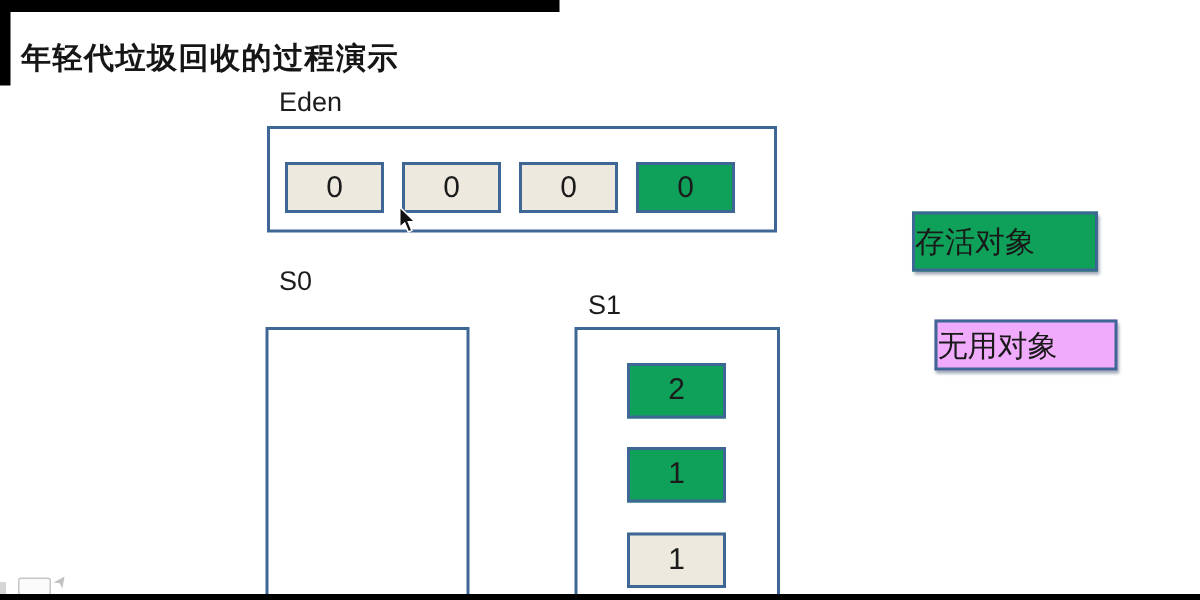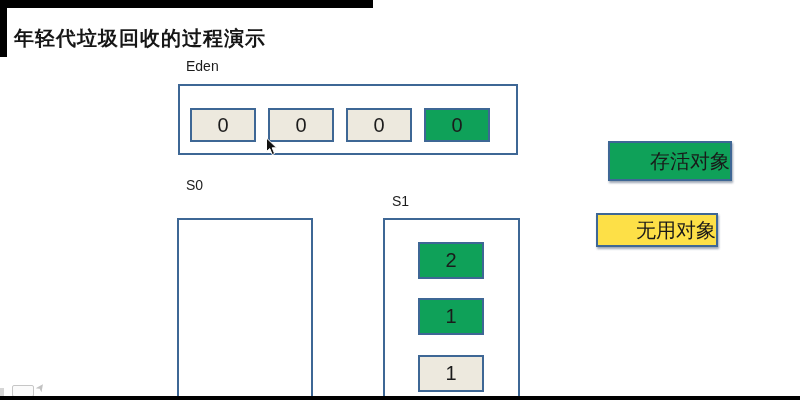--- a/index.html
+++ b/index.html
@@ -14,21 +14,21 @@
   .bar-top    { left:0; top:0;   width:373px; height:8px; }
   .bar-left   { left:0; top:0;   width:7px;   height:57px; }
   .bar-bottom { left:0; top:396px; width:800px; height:4px; }
 
   .title {
     position:absolute; left:14px; top:25px;
     font-size:20px; font-weight:bold; letter-spacing:1px;
     color:#161616; white-space:nowrap;
   }
   .region-label {
-    position:absolute; font-size:14px; color:#1c1c1c; white-space:nowrap;
+    position:absolute; font-size:18px; color:#1c1c1c; white-space:nowrap;
   }
   .lbl-eden { left:186px; top:58px; }
   .lbl-s0   { left:186px; top:177px; }
   .lbl-s1   { left:392px; top:193px;text-align:right; }
 
   .outline-box {
     position:absolute; background:#ffffff;
     border:2px solid #3e6795; box-sizing:border-box;
   }
   .eden-box { left:178px; top:84px;  width:340px; height:71px; }
@@ -48,26 +48,26 @@
   .eden-cell { top:108px; width:66px; height:34px; }
   .ec0 { left:190px; } .ec1 { left:268px; } .ec2 { left:346px; } .ec3 { left:424px; }
 
   .s1-cell { left:418px; width:66px; height:37px; }
   .sc0 { top:242px; } .sc1 { top:298px; } .sc2 { top:355px; }
 
   .legend-box {
     position:absolute; box-sizing:border-box;
     border:2px solid #3e6795;
     font-size:20px; color:#191919;
-    display:flex; align-items:center; justify-content:flex-end;
+    display:flex; align-items:center; justify-content:flex-start;
     box-shadow:1px 2px 2px rgba(40,60,90,0.45);
     z-index:5; white-space:nowrap;
   }
   .legend-live { left:608px; top:141px; width:124px; height:40px; background:#0fa159; }
-  .legend-dead { left:596px; top:213px; width:122px; height:34px; background:#fde047; }
+  .legend-dead { left:623px; top:213px; width:122px; height:34px; background:#f0abfc; }
 
   .cursor { position:absolute; left:265px; top:137px; z-index:20; }
 
   
   .presenter-slide {
     position:absolute; left:12px; top:385px; width:20px; height:10px;
     border:1px solid #c6c6c6; border-radius:2px; background:#fbfbfb; z-index:6;
   }
   .presenter-pen {
     position:absolute; left:36px; top:381px; font-size:11px; color:#c2c2c2;

